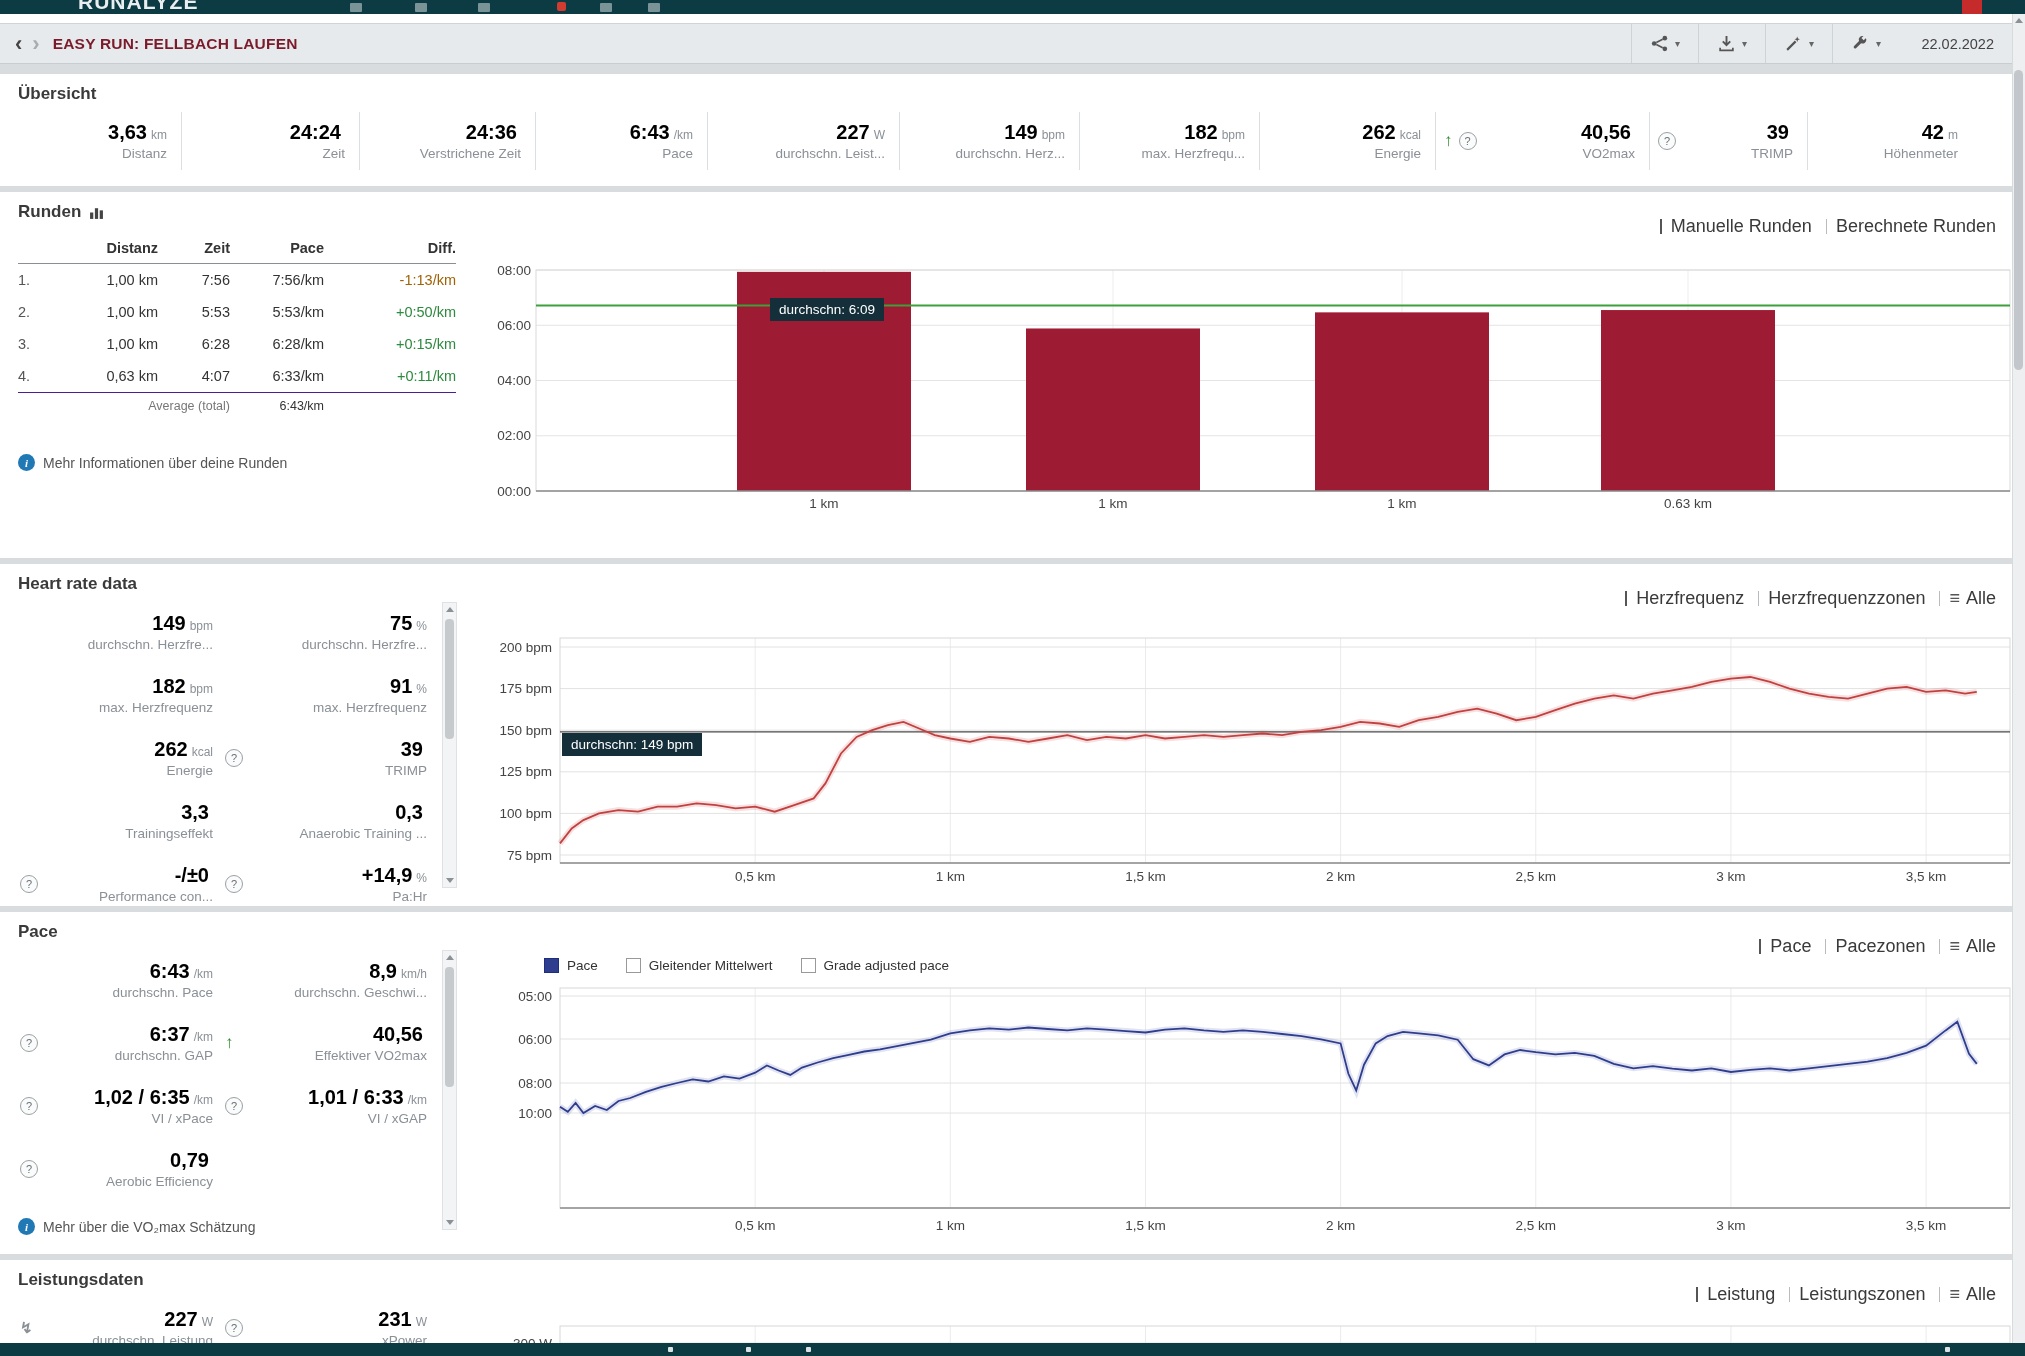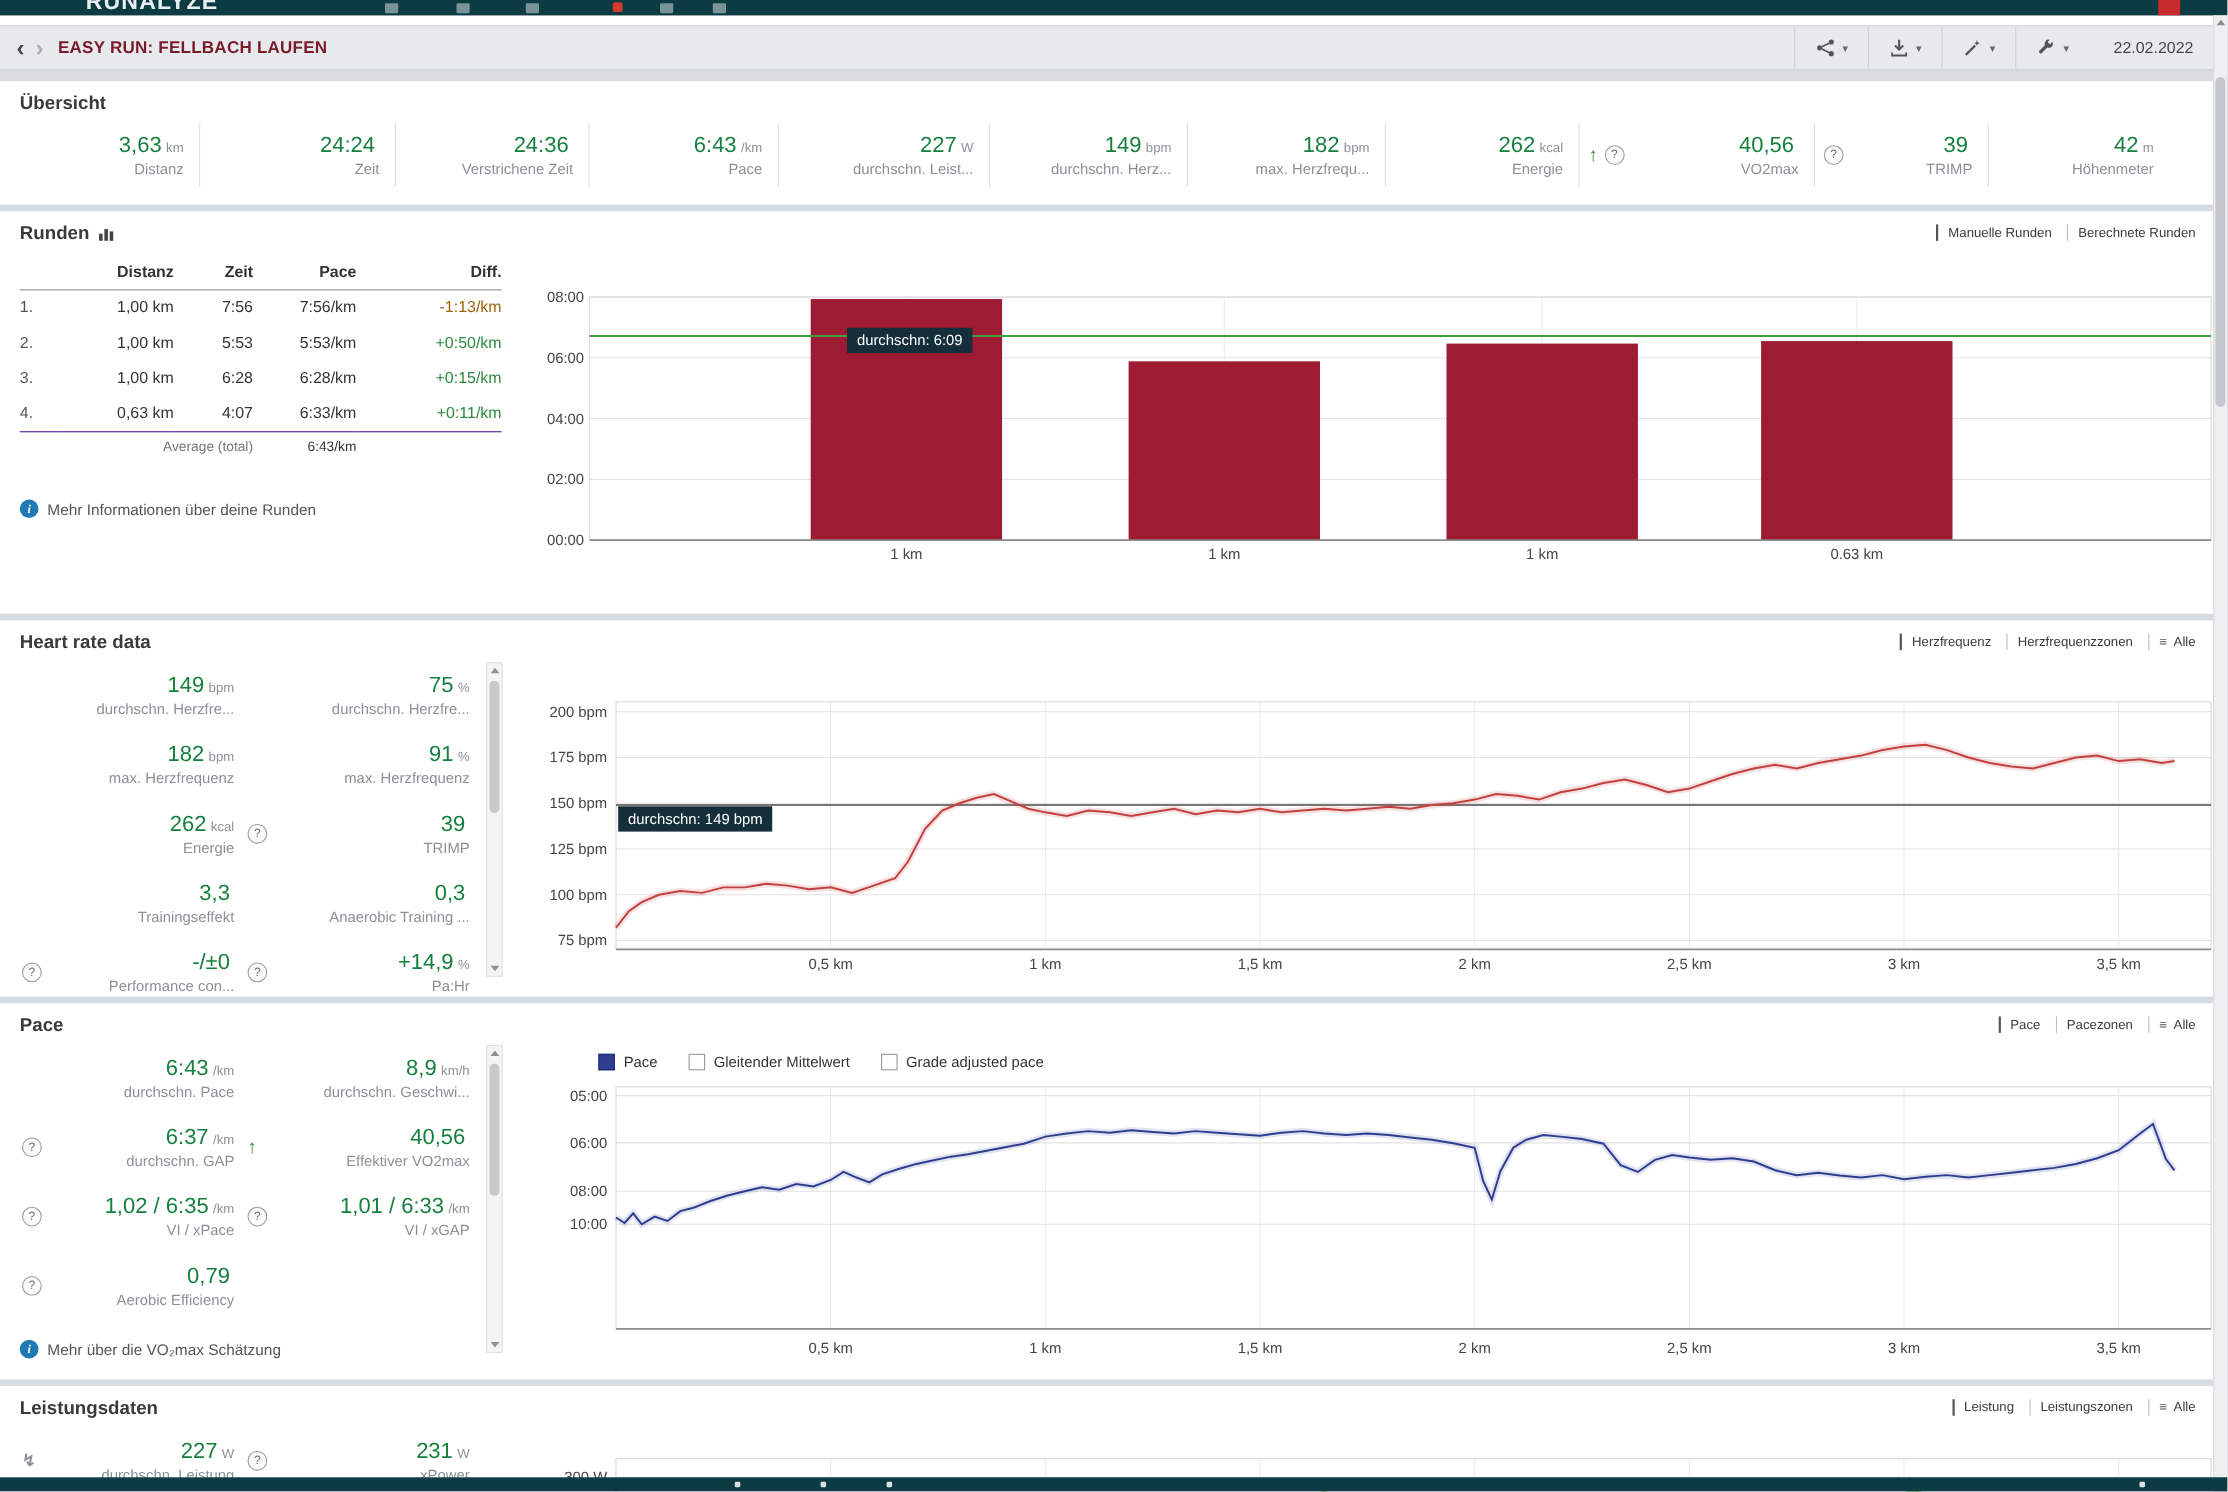--- a/index.html
+++ b/index.html
@@ -29,33 +29,33 @@
   .hdate{padding:0 18px 0 22px;font-size:14.5px;color:#444}
 
   
   .panel{position:relative;background:#fff;margin-bottom:6px;overflow:hidden}
   #p-overview{height:112px;margin-top:10px}
   #p-laps{height:366px}
   #p-hr{height:342px}
   #p-pace{height:342px}
   #p-power{height:160px;margin-bottom:0}
   .phead{position:absolute;top:10px;left:18px;font-size:17px;font-weight:bold;color:#3a3a3a;display:flex;align-items:center;gap:8px}
-  .plinks{position:absolute;top:12px;right:16px;font-size:12px;color:#3a3a3a;display:flex;align-items:flex-start}
+  .plinks{position:absolute;top:24px;right:16px;font-size:18px;color:#3a3a3a;display:flex;align-items:center}
   .pipe{display:inline-block;width:2px;height:15px;background:#555;margin:0 9px 0 14px}
   .pipe.lt{width:1px;background:#b8bcbe}
   .plink{cursor:pointer}
   .burger{margin-right:6px;color:#555}
 
   
   .ostats{position:absolute;left:16px;right:16px;top:38px;height:58px;display:flex}
   .ostat{position:relative;display:flex;flex-direction:column;align-items:flex-end;justify-content:center;
          padding-right:14px;border-right:1px solid #dcdfe2;box-sizing:border-box}
   .ostat.last{border-right:none}
   .vline{white-space:nowrap}
-  .sval{font-size:20px;font-weight:normal;color:#15803d}
+  .sval{font-size:20px;font-weight:bold;color:#000000}
   .sunit{font-size:12px;color:#8a9096;margin-left:4px}
   .slbl,.olbl{font-size:13.5px;color:#8a9096;margin-top:2px;white-space:nowrap}
   .oicons{position:absolute;left:8px;top:50%;transform:translateY(-50%);display:flex;gap:6px;align-items:center}
   .uparrow{color:#2e8b2e;font-weight:bold;font-size:17px}
   .help{width:16px;height:16px;border-radius:50%;border:1px solid #9aa0a5;background:#fafbfb;color:#6a7075;
         font-size:11px;display:inline-flex;align-items:center;justify-content:center;cursor:pointer}
   .bolt{color:#8a9096;font-size:15px;font-weight:bold}
 
   
   .laps-table{position:absolute;left:18px;top:44px;border-collapse:collapse;font-size:14.5px;color:#333}

